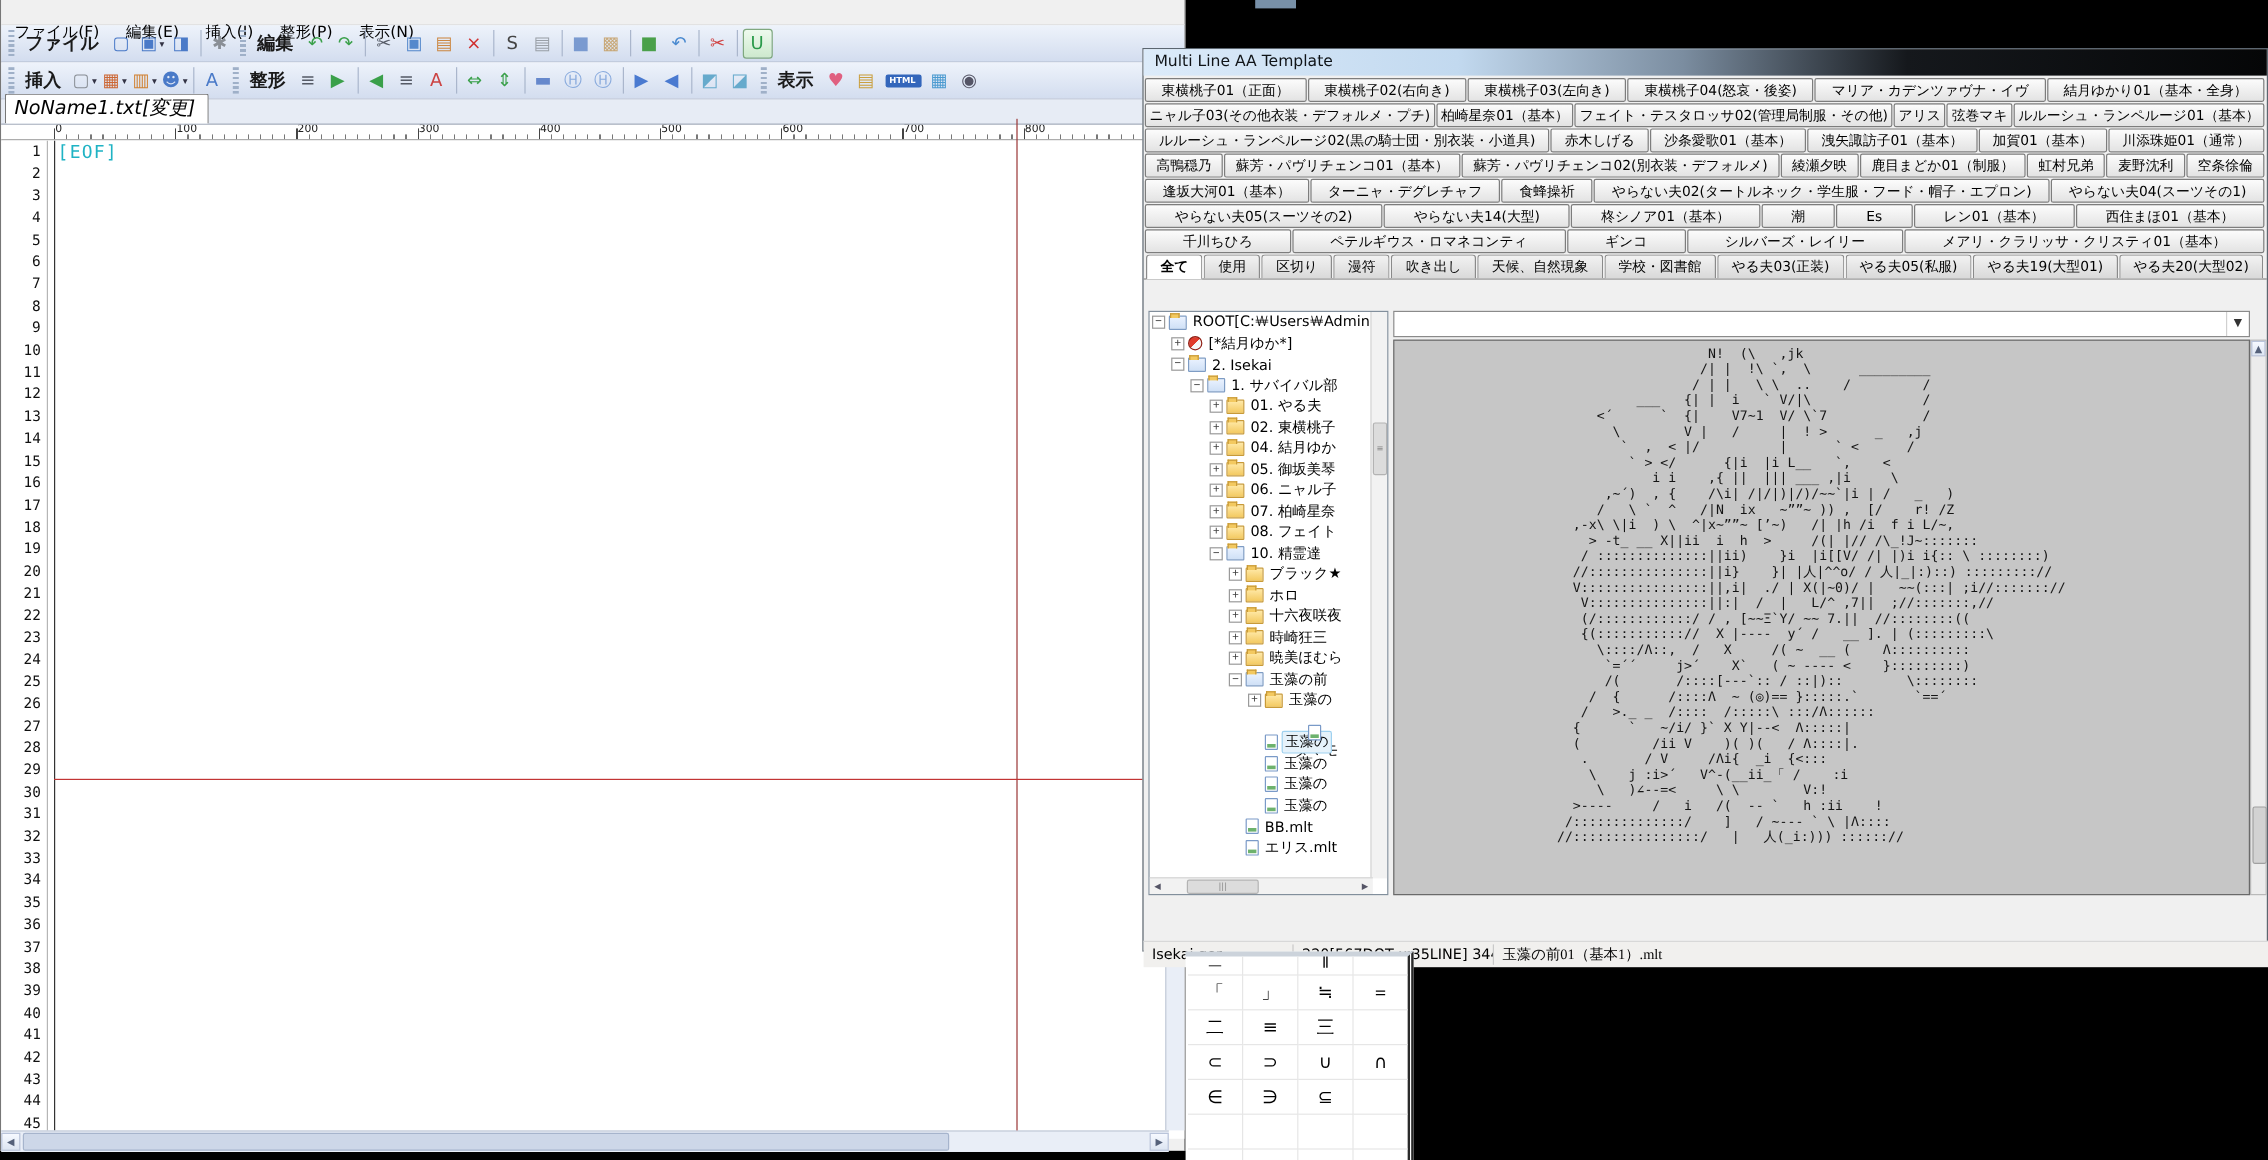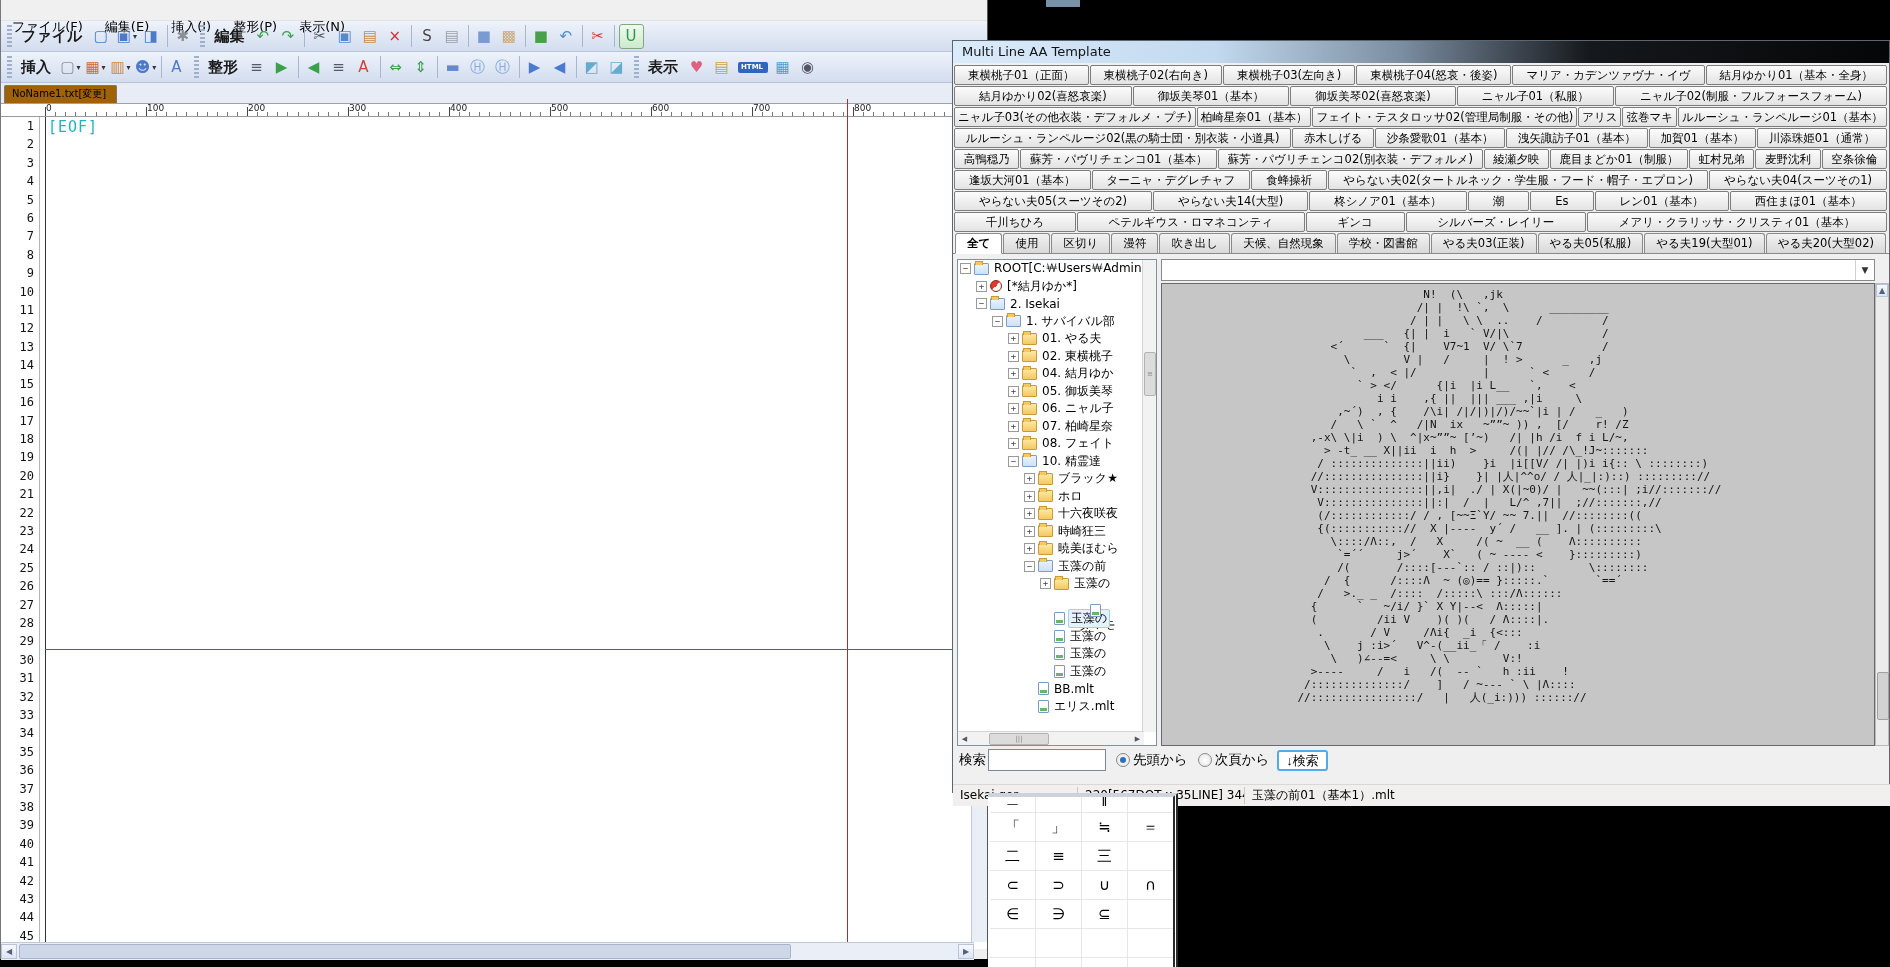--- a/index.html
+++ b/index.html
@@ -19,22 +19,22 @@
   .t-item.icon,.t-item.iconactive{width:23px;height:23px;border-radius:3px;margin:0 1px;}
   .t-item.iconactive{border:1px solid #7fa87f;background:linear-gradient(#eefaee,#cde9cd);}
   .t-item.badge{background:#3366bb;border-radius:2px;margin:0 3px;padding:2px 3px;}
   .t-item.badge .t-glyph{font-size:7px;font-weight:bold;}
   .t-item.sep{width:1px;height:22px;background:#aab6cc;margin:0 3px;}
   .t-item.grip{width:5px;height:22px;margin:0 4px;
     background:repeating-linear-gradient(180deg,#9fb0c8 0 2px,transparent 2px 4px);}
   .t-glyph{font-size:15px;line-height:1;}
   .t-drop{font-size:8px;color:#334;margin-left:2px;}
   #doc-tabrow{height:20px;background:#e7ecf5;border-bottom:1px solid #9aa2b2;position:relative;}
-  #doc-tab{position:absolute;left:3px;bottom:0;background:#a16207;border:1px solid #777;border-bottom:none;
-    border-radius:2px 2px 0 0;font-size:10px;padding:1px 10px 2px 7px;}
+  #doc-tab{position:absolute;left:3px;bottom:0;background:#ffffff;border:1px solid #777;border-bottom:none;
+    border-radius:2px 2px 0 0;font-size:16px;padding:1px 10px 2px 7px;font-style:italic;}
   #ruler{position:relative;height:12px;background:#fff;border-bottom:1px solid #9a9a9a;overflow:hidden;
     background-image:repeating-linear-gradient(90deg,#444 0 1px,transparent 1px 101px),
                      repeating-linear-gradient(90deg,#777 0 1px,transparent 1px 10.1px);
     background-size:930px 9px,930px 4px;background-position:44px bottom,44px bottom;background-repeat:no-repeat;}
   .ruler-num{position:absolute;top:-1px;font-size:9px;color:#222;}
   #editor-body{position:relative;height:832px;background:#fff;overflow:hidden;}
   #gutter{position:absolute;left:0;top:0;width:38px;height:100%;border-right:1px solid #b5b5b5;
     font-family:"DejaVu Sans Mono",monospace;font-size:12px;color:#111;text-align:right;}
   .lnum{height:18.42px;line-height:18.42px;padding-right:5px;}
   #margin-line{position:absolute;left:44px;top:0;width:1px;height:100%;background:#333;}
@@ -100,21 +100,21 @@
   #search-row{position:absolute;left:0;top:707px;width:938px;height:24px;display:flex;align-items:center;font-size:13.5px;padding-left:6px;box-sizing:border-box;}
   #search-input{width:112px;height:18px;border:1px solid #7b8a99;margin-left:2px;font-size:12px;}
   .radio{width:12px;height:12px;border-radius:50%;border:1px solid #8a8a8a;background:radial-gradient(#fff,#e2e2e2);
     margin:0 3px 0 10px;position:relative;flex:none;}
   .radio.on::after{content:"";position:absolute;left:3px;top:3px;width:6px;height:6px;border-radius:50%;background:#2f6fba;}
   #search-go{margin-left:8px;height:21px;padding:0 7px;font-size:13px;background:#fff;
     border:2px solid #55aaе8;border:2px solid #55aae8;border-radius:3px;}
   #dlg-status{position:absolute;left:0;top:731px;width:938px;height:21px;background:#f1f0ee;border-top:1px solid #d8d8d8;
     display:flex;font-size:12px;align-items:center;margin-top:12px;}
   .st-cell{padding:0 7px;border-right:1px solid #c9c9c9;height:17px;line-height:17px;white-space:nowrap;overflow:hidden;}
-  .st-c1{width:110px;flex:none;}.st-c2{width:152px;flex:none;}.st-c3{flex:1;}
+  .st-c1{width:110px;flex:none;}.st-c2{width:152px;flex:none;}.st-c3{flex:1;font-family:Liberation Serif, serif;}
   
   #palette-window{position:absolute;left:988px;top:793px;width:190px;height:174px;background:#fff;z-index:5;
     border-top:4px solid #ccd3db;border-right:5px double #2a2a2a;box-sizing:border-box;overflow:hidden;}
   #pal-grid{display:grid;grid-template-columns:repeat(4,46px);grid-auto-rows:29px;margin:-13px 0 0 2px;}
   .pal-cell{border-right:1px solid #e6e6e6;border-bottom:1px solid #e6e6e6;display:flex;align-items:center;justify-content:center;
     font-size:15px;font-family:"DejaVu Sans",sans-serif;}
 </style>
 </head>
 <body>
 
@@ -483,27 +483,20 @@
     <div id="btn-rows">
       <div class="btnrow">
           <button class="aa-btn">東横桃子01（正面）</button>
           <button class="aa-btn">東横桃子02(右向き)</button>
           <button class="aa-btn">東横桃子03(左向き)</button>
           <button class="aa-btn">東横桃子04(怒哀・後姿)</button>
           <button class="aa-btn">マリア・カデンツァヴナ・イヴ</button>
           <button class="aa-btn">結月ゆかり01（基本・全身）</button>
         </div>
       <div class="btnrow">
-          <button class="aa-btn">結月ゆかり02(喜怒哀楽)</button>
-          <button class="aa-btn">御坂美琴01（基本）</button>
-          <button class="aa-btn">御坂美琴02(喜怒哀楽)</button>
-          <button class="aa-btn">ニャル子01（私服）</button>
-          <button class="aa-btn">ニャル子02(制服・フルフォースフォーム)</button>
-        </div>
-      <div class="btnrow">
           <button class="aa-btn">ニャル子03(その他衣装・デフォルメ・プチ)</button>
           <button class="aa-btn">柏崎星奈01（基本）</button>
           <button class="aa-btn">フェイト・テスタロッサ02(管理局制服・その他)</button>
           <button class="aa-btn">アリス</button>
           <button class="aa-btn">弦巻マキ</button>
           <button class="aa-btn">ルルーシュ・ランペルージ01（基本）</button>
         </div>
       <div class="btnrow">
           <button class="aa-btn">ルルーシュ・ランペルージ02(黒の騎士団・別衣装・小道具)</button>
           <button class="aa-btn">赤木しげる</button>
@@ -738,29 +731,20 @@
               &gt;----     /   i   /(  -- `   h :ii    !
              /::::::::::::::/    ]   / ~--- ` \ |Λ::::
             //::::::::::::::::/   |   人(_i:))) :::::://</pre>
         </div>
         <div id="aa-vscroll">
           <span class="scr-btn">▲</span>
           <div id="aa-vthumb"></div>
         </div>
       </div>
     </div>
-    <div id="search-row">
-      <span>検索</span>
-      <input id="search-input" value="" style="">
-      <span class="radio on"></span>
-      <span>先頭から</span>
-      <span class="radio"></span>
-      <span>次頁から</span>
-      <button id="search-go">↓検索</button>
-    </div>
     <div id="dlg-status">
       <span class="st-cell st-c1">Isekai.qor</span>
       <span class="st-cell st-c2">220[567DOT x 35LINE] 3444Byte</span>
       <span class="st-cell st-c3">玉藻の前01（基本1）.mlt</span>
     </div>
   </div>
 
   <div id="palette-window">
     <div id="pal-grid">
       <div class="pal-cell">＿</div>

